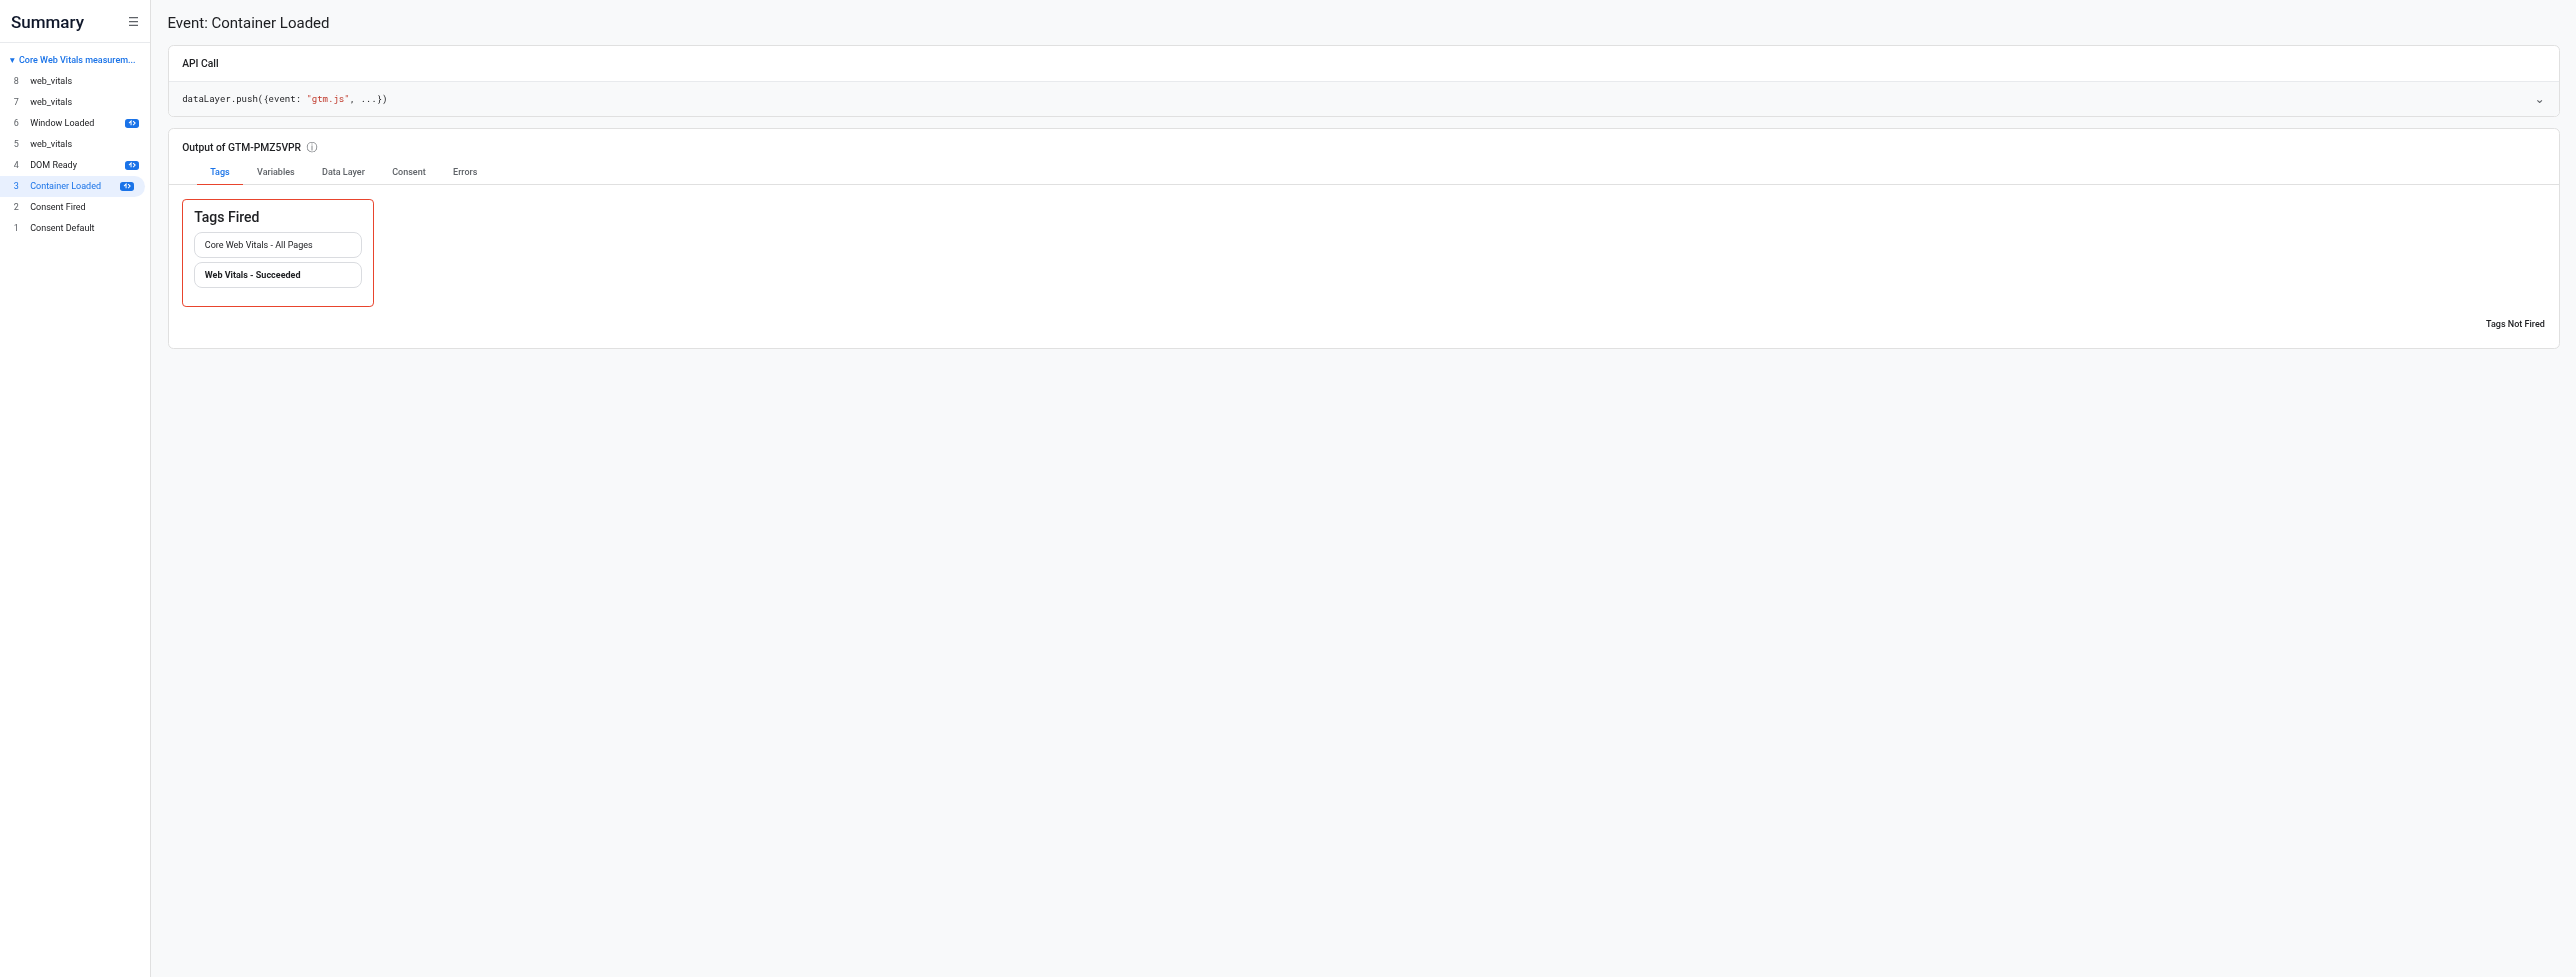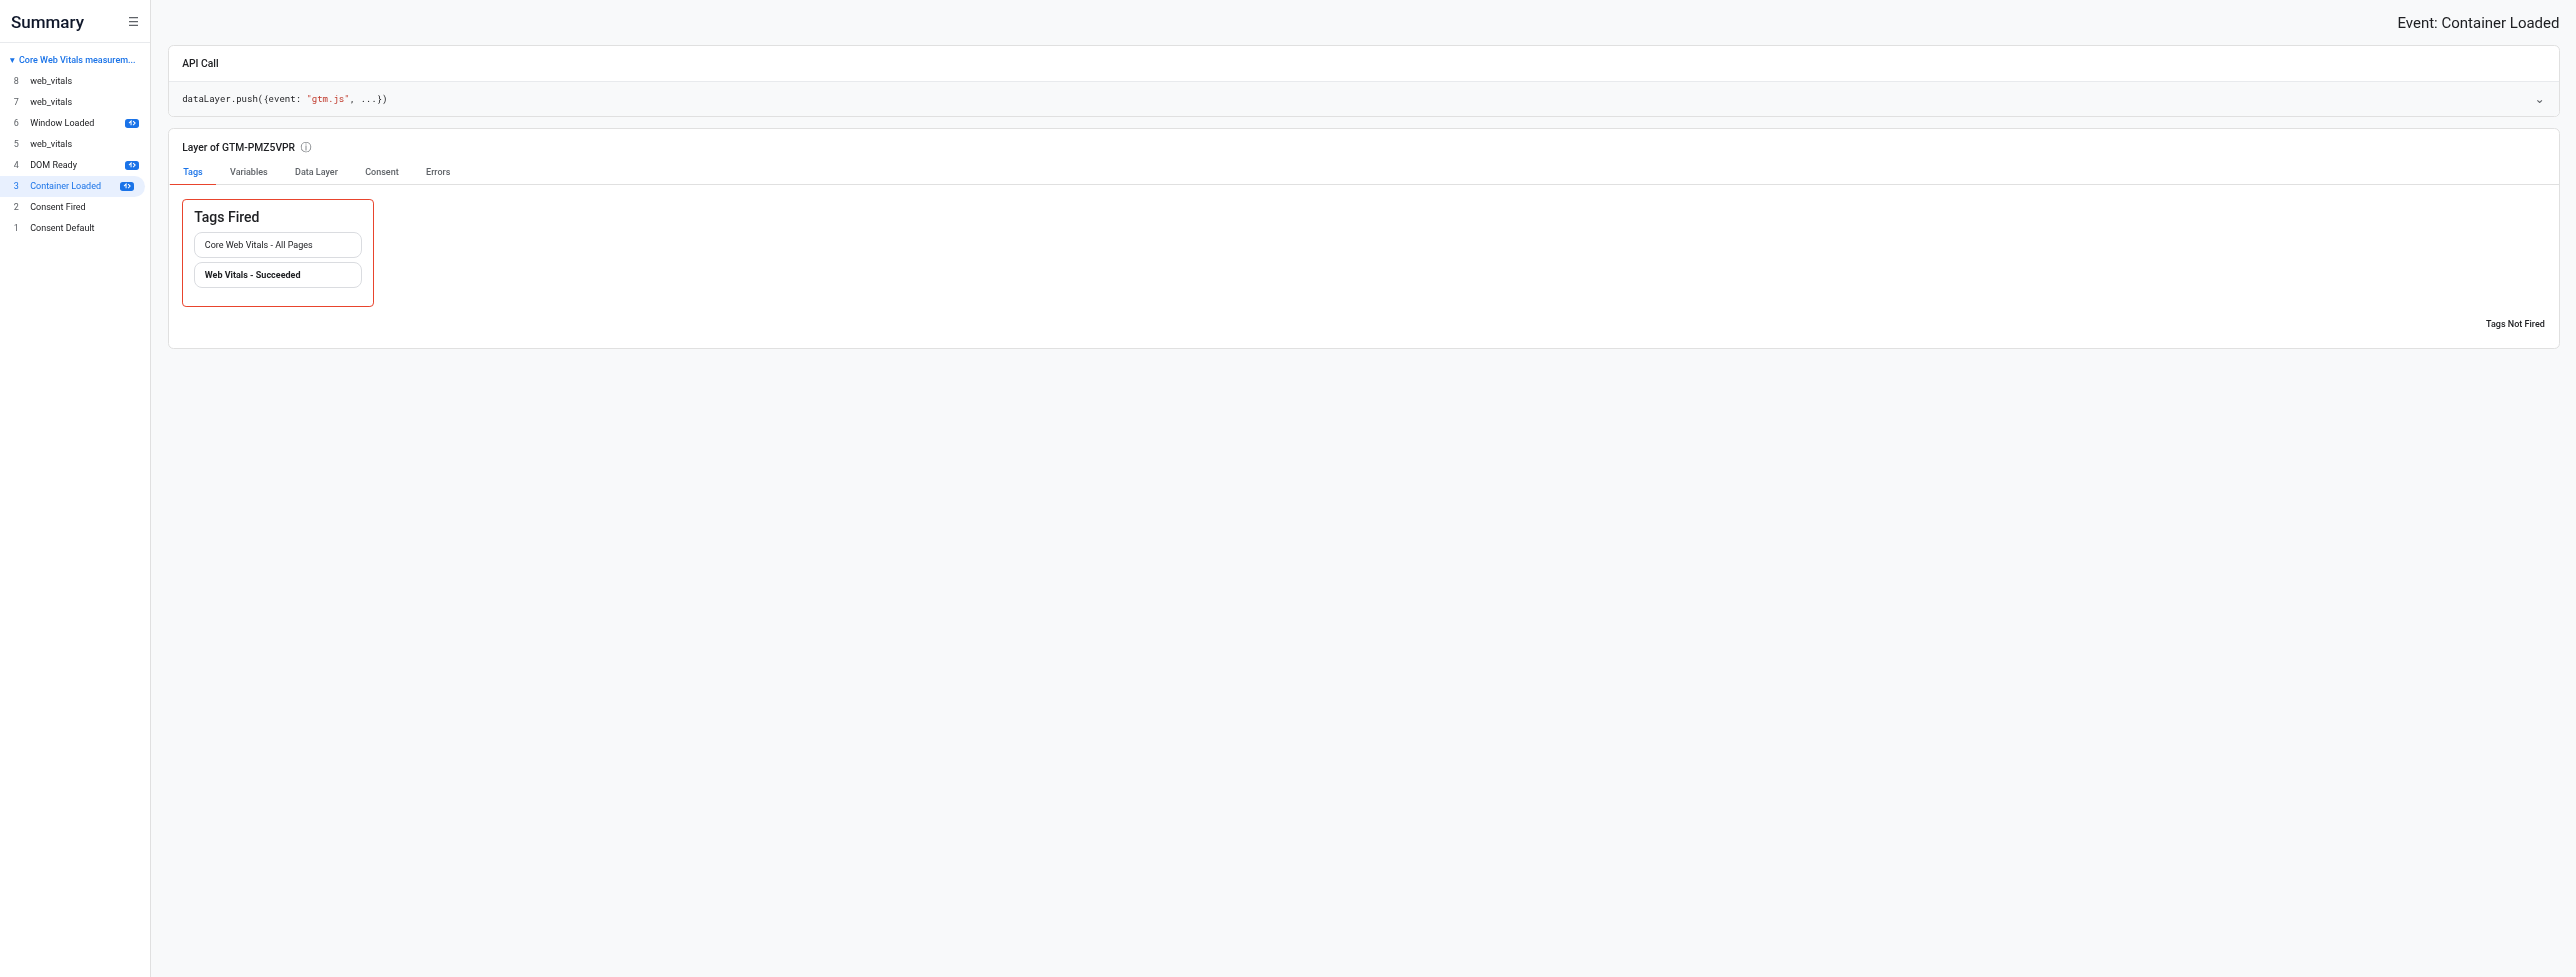--- a/index.html
+++ b/index.html
@@ -107,21 +107,20 @@
       background: #f8f9fa;
       padding: 13.7px 16.5px;
       gap: 11px;
     }
 
     .page-title {
       font-size: 15px;
       font-weight: 400;
       color: #202124;
       margin-bottom: 2.7px;
-      text-align: right;
     }
 
     
     .card {
       background: #fff;
       border-radius: 5.5px;
       border: 0.7px solid #e0e0e0;
       overflow: hidden;
     }
 
@@ -169,21 +168,21 @@
     .info-icon {
       color: #5f6368;
       font-size: 11px;
       cursor: pointer;
     }
 
     
     .tabs {
       display: flex;
       border-bottom: 0.7px solid #e0e0e0;
-      padding: 0 1px;
+      padding: 0 28px;
       margin-top: 5.5px;
     }
     .tab {
       padding: 6.9px 13.7px;
       font-size: 9px;
       font-weight: 500;
       color: #5f6368;
       cursor: pointer;
       border-bottom: 1.4px solid transparent;
       margin-bottom: -0.7px;
@@ -323,21 +322,21 @@
     <div class="api-call-body">
       <code class="api-call-code">
         <span>dataLayer.push({event: </span><span class="string-val">"gtm.js"</span><span>, ...})</span>
       </code>
       <span class="api-call-expand">⌄</span>
     </div>
   </div>
 
   <div class="card">
     <div class="output-card-header">
-      <span class="output-title">Layer of GTM-PMZ5VPR</span>
+      <span class="output-title">Output of GTM-PMZ5VPR</span>
       <span class="info-icon">ⓘ</span>
     </div>
 
     <div class="tabs">
       <div class="tab active">Tags</div>
       <div class="tab">Variables</div>
       <div class="tab">Data Layer</div>
       <div class="tab">Consent</div>
       <div class="tab">Errors</div>
     </div>

